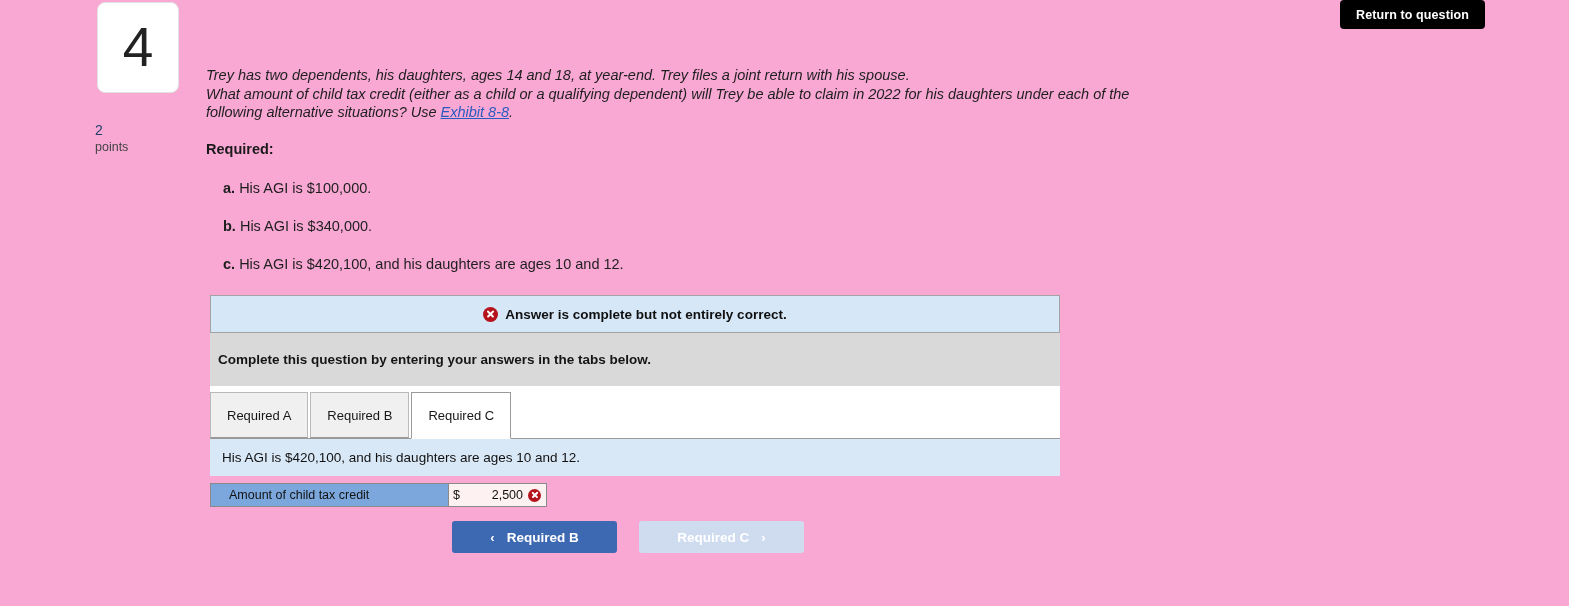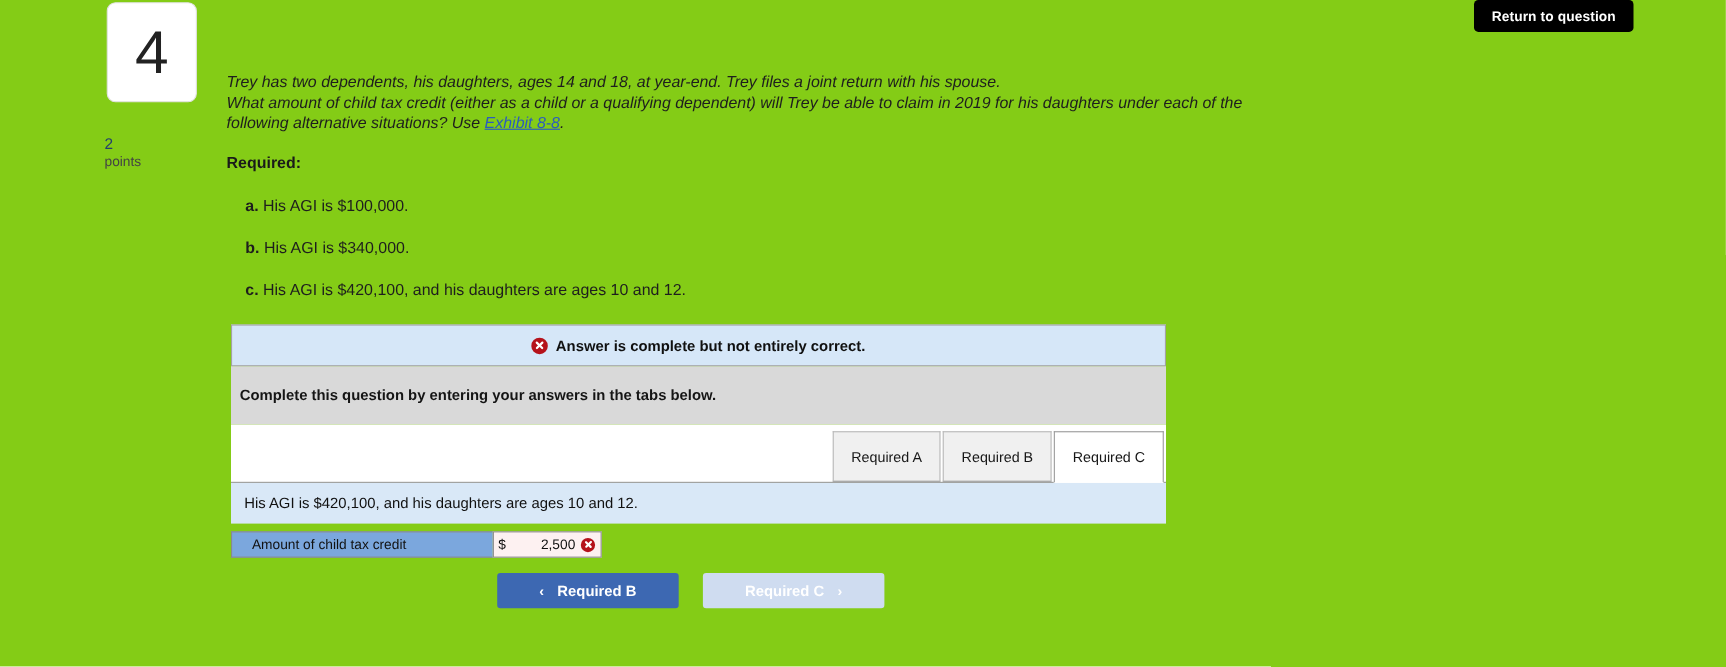--- a/index.html
+++ b/index.html
@@ -9,21 +9,21 @@
     background: #ffffff;
     font-family: "Liberation Sans", sans-serif;
     color: #1a1a1a;
     overflow: hidden;
   }
 
   #page {
     position: relative;
     width: 1569px;
     height: 606px;
-    background: #84cc16;
+    background: #f9a8d4;
   }
 
   
   .return-btn {
     position: absolute;
     left: 1340px;
     top: 0px;
     width: 145px;
     height: 29px;
     background: #000000;
@@ -170,21 +170,20 @@
 
   
   .tabs-row {
     position: relative;
     height: 53px;
     border-bottom: 1px solid #9a9a9a;
     display: flex;
     align-items: flex-end;
     padding-left: 0px;
     background: #ffffff;
-    justify-content: flex-end;
   }
   .tab {
     height: 46px;
     min-width: 95px;
     padding: 0 16px;
     display: flex;
     align-items: center;
     justify-content: center;
     font-size: 13px;
     color: #171717;
@@ -304,21 +303,21 @@
     <span class="num">4</span>
   </div>
 
   <div class="points-wrap">
     <div class="points-value">2</div>
     <div class="points-label">points</div>
   </div>
 
   <div class="stem">
     <div>Trey has two dependents, his daughters, ages 14 and 18, at year-end. Trey files a joint return with his spouse.</div>
-    <div><span>What amount of child tax credit (either as a child or a qualifying dependent) will Trey be able to claim in 2019 for his daughters under each of the following alternative situations? Use </span><a class="exhibit-link" href="#">Exhibit 8-8</a><span>.</span></div>
+    <div><span>What amount of child tax credit (either as a child or a qualifying dependent) will Trey be able to claim in 2022 for his daughters under each of the following alternative situations? Use </span><a class="exhibit-link" href="#">Exhibit 8-8</a><span>.</span></div>
   </div>
 
   <div class="required-head">Required:</div>
 
   <div class="req-item req-a"><b>a.</b> <span>His AGI is $100,000.</span></div>
   <div class="req-item req-b"><b>b.</b> <span>His AGI is $340,000.</span></div>
   <div class="req-item req-c"><b>c.</b> <span>His AGI is $420,100, and his daughters are ages 10 and 12.</span></div>
 
   <div class="card">
 

